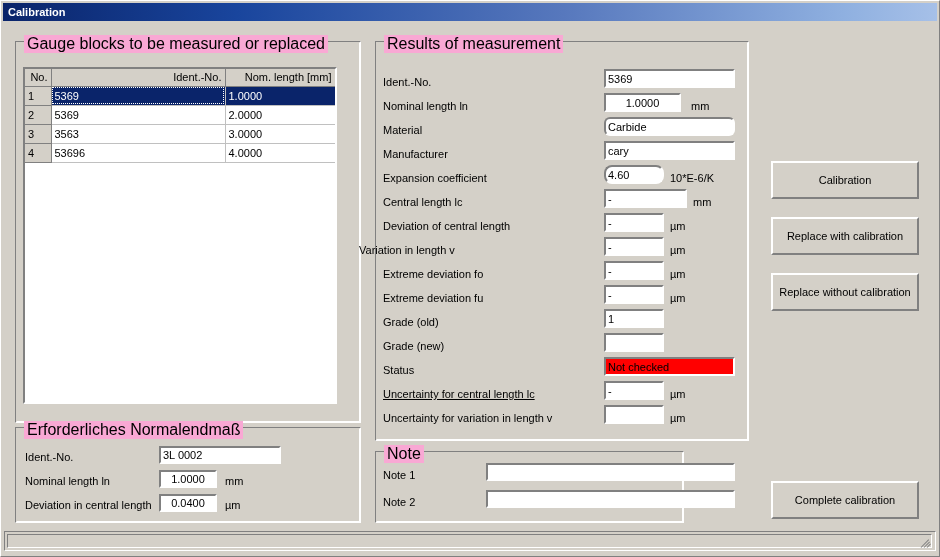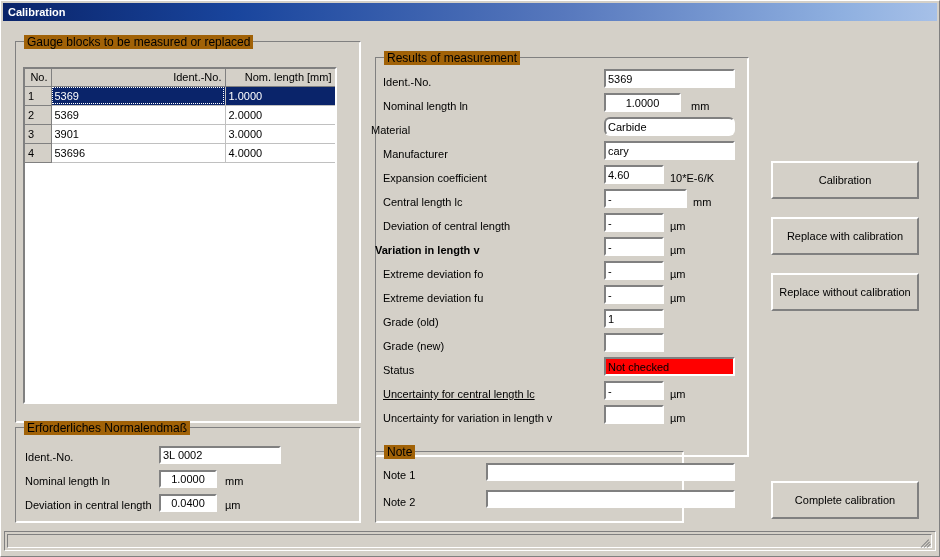--- a/index.html
+++ b/index.html
@@ -68,23 +68,23 @@
     left: 0px; top: 0px; right: 0px; bottom: 0px;
     border: 1px solid #ffffff;
     border-left-color: transparent;
     border-top-color: transparent;
     pointer-events: none;
   }
   .gb-title {
     position: absolute;
     top: -7px;
     left: 8px;
-    background: #a16207;
+    background: #f9a8d4;
     padding: 0 3px;
-    font-size: 12px;
+    font-size: 16px;
     color: #000;
     white-space: nowrap;
   }
 
   
   .lbl {
     position: absolute;
     font-size: 11px;
     color: #000;
     white-space: nowrap;
@@ -255,21 +255,21 @@
             <td class="sel-first">5369</td>
             <td>1.0000</td>
           </tr>
           <tr>
             <td class="rownum">2</td>
             <td>5369</td>
             <td>2.0000</td>
           </tr>
           <tr>
             <td class="rownum">3</td>
-            <td>3901</td>
+            <td>3563</td>
             <td>3.0000</td>
           </tr>
           <tr>
             <td class="rownum">4</td>
             <td>53696</td>
             <td>4.0000</td>
           </tr>
         </tbody>
       </table>
     </div>
@@ -283,51 +283,51 @@
     <div class="field" style="left:156px; top:423px; width:122px; height:18px;">3L 0002</div>
 
     <span class="lbl" style="left:22px; top:452px;">Nominal length ln</span>
     <div class="field center" style="left:156px; top:447px; width:58px; height:18px;">1.0000</div>
     <span class="unit" style="left:222px; top:452px;">mm</span>
 
     <span class="lbl" style="left:22px; top:476px;">Deviation in central length</span>
     <div class="field center" style="left:156px; top:471px; width:58px; height:18px;">0.0400</div>
     <span class="unit" style="left:222px; top:476px;">µm</span>
 
-    <div class="groupbox" style="left:372px; top:34px; width:374px; height:400px;">
+    <div class="groupbox" style="left:372px; top:18px; width:374px; height:400px;">
       <div class="inner-border"></div>
       <span class="gb-title">Results of measurement</span>
     </div>
 
     <span class="lbl" style="left:380px; top:53px;">Ident.-No.</span>
     <div class="field" style="left:601px; top:46px; width:131px; height:19px;">5369</div>
 
     <span class="lbl" style="left:380px; top:77px;">Nominal length ln</span>
     <div class="field center" style="left:601px; top:70px; width:77px; height:19px;">1.0000</div>
     <span class="unit" style="left:688px; top:77px;">mm</span>
 
-    <span class="lbl" style="left:368px; top:101px;">Material</span>
+    <span class="lbl" style="left:380px; top:101px;">Material</span>
     <div class="field" style="left:601px; top:94px; width:131px; height:19px;border-radius:6px;">Carbide</div>
 
     <span class="lbl" style="left:380px; top:125px;">Manufacturer</span>
     <div class="field" style="left:601px; top:118px; width:131px; height:19px;">cary</div>
 
     <span class="lbl" style="left:380px; top:149px;">Expansion coefficient</span>
-    <div class="field" style="left:601px; top:142px; width:60px; height:19px;">4.60</div>
+    <div class="field" style="left:601px; top:142px; width:60px; height:19px;border-radius:8px;">4.60</div>
     <span class="unit" style="left:667px; top:149px;">10*E-6/K</span>
 
     <span class="lbl" style="left:380px; top:173px;">Central length lc</span>
     <div class="field" style="left:601px; top:166px; width:83px; height:19px;">-</div>
     <span class="unit" style="left:690px; top:173px;">mm</span>
 
     <span class="lbl" style="left:380px; top:197px;">Deviation of central length</span>
     <div class="field" style="left:601px; top:190px; width:60px; height:19px;">-</div>
     <span class="unit" style="left:667px; top:197px;">µm</span>
 
-    <span class="lbl" style="left:372px; top:221px;font-weight:bold;">Variation in length v</span>
+    <span class="lbl" style="left:356px; top:221px;">Variation in length v</span>
     <div class="field" style="left:601px; top:214px; width:60px; height:19px;">-</div>
     <span class="unit" style="left:667px; top:221px;">µm</span>
 
     <span class="lbl" style="left:380px; top:245px;">Extreme deviation fo</span>
     <div class="field" style="left:601px; top:238px; width:60px; height:19px;">-</div>
     <span class="unit" style="left:667px; top:245px;">µm</span>
 
     <span class="lbl" style="left:380px; top:269px;">Extreme deviation fu</span>
     <div class="field" style="left:601px; top:262px; width:60px; height:19px;">-</div>
     <span class="unit" style="left:667px; top:269px;">µm</span>

